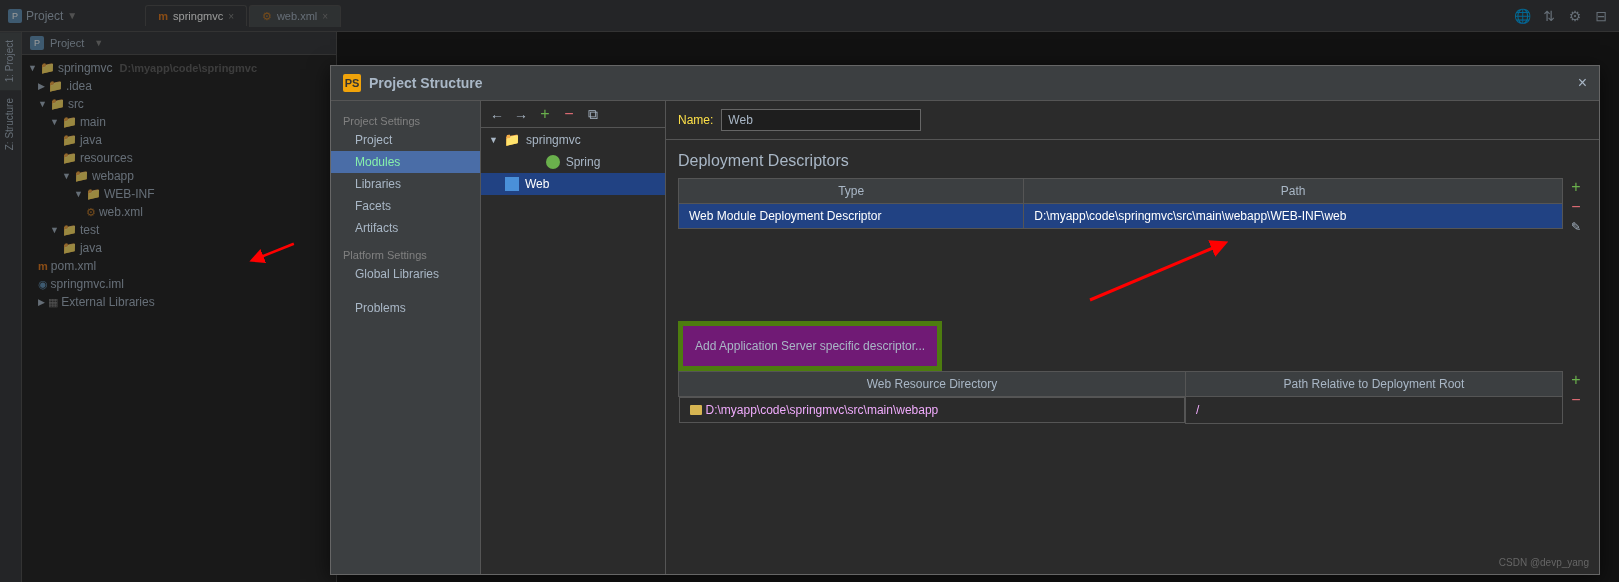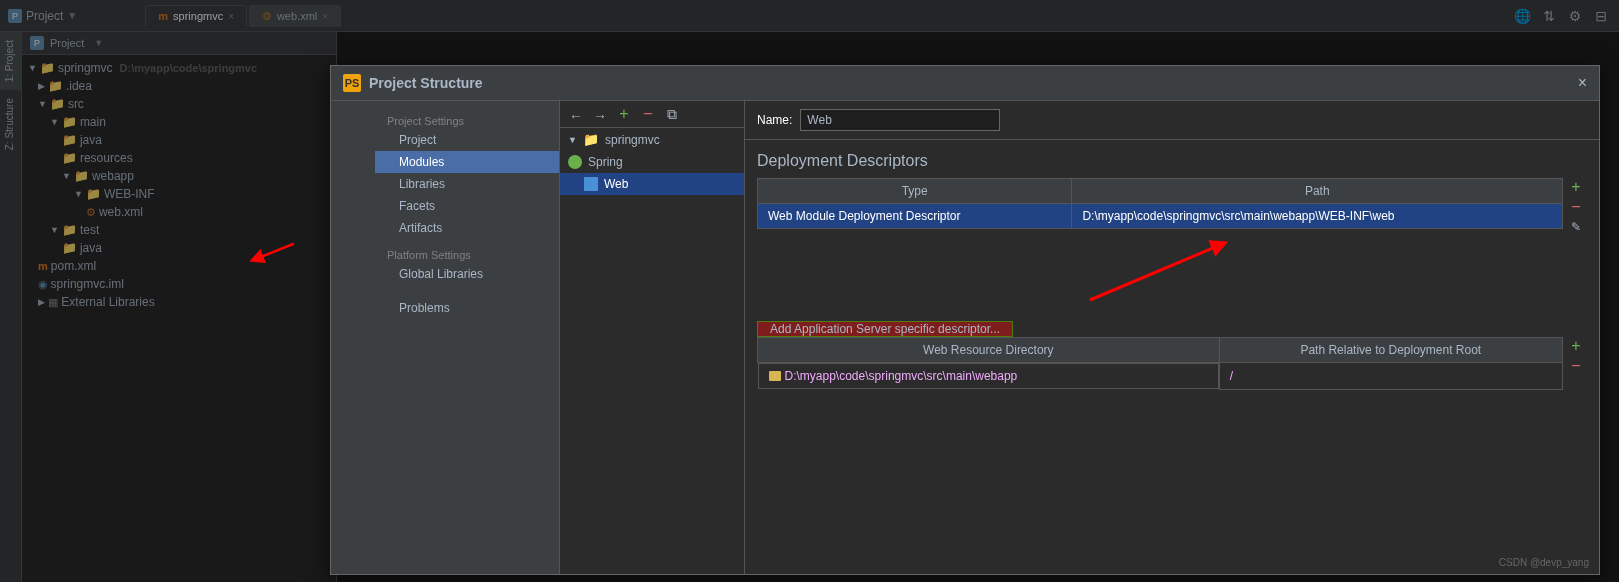--- a/index.html
+++ b/index.html
@@ -228,42 +228,41 @@
       border: none;
     }
     .modal-body {
       display: flex;
       flex: 1;
       overflow: hidden;
     }
 
     
     .modal-left-nav {
-      width: 185px;
+      width: 150px;
       background: #3c3f41;
       border-right: 1px solid #555;
       padding: 8px 0;
       flex-shrink: 0;
-      margin-left: 44px;
     }
     .nav-section-title {
       font-size: 11px;
       color: #808080;
       padding: 6px 12px 2px;
       font-weight: normal;
     }
     .nav-item {
       padding: 4px 12px 4px 24px;
       font-size: 12px;
       color: #a9b7c6;
       cursor: pointer;
     }
     .nav-item.selected {
       background: #4a6da7;
-      color: #ffffff;
+      color: #86efac;
     }
     .nav-section-title2 {
       font-size: 11px;
       color: #808080;
       padding: 10px 12px 2px;
     }
 
     
     .modal-middle {
       width: 185px;
@@ -340,21 +339,21 @@
     .right-name-row {
       display: flex;
       align-items: center;
       gap: 8px;
       padding: 8px 12px;
       border-bottom: 1px solid #555;
       flex-shrink: 0;
     }
     .right-name-label {
       font-size: 12px;
-      color: #ffffff;
+      color: #fde047;
     }
     .right-name-input {
       background: #1e1e1e;
       border: 1px solid #666;
       color: #a9b7c6;
       padding: 3px 6px;
       font-size: 12px;
       width: 200px;
     }
 
@@ -415,24 +414,24 @@
       color: #a9b7c6;
       cursor: pointer;
       font-size: 16px;
       display: flex;
       align-items: center;
       justify-content: center;
     }
 
     .add-descriptor-btn {
       margin-top: 12px;
-      background: #7f1d1d;
-      border: 1px solid #4d7c0f;
-      color: #a9b7c6;
-      padding: 0 12px;
+      background: #701a75;
+      border: 5px solid #4d7c0f;
+      color: #a9b7c6;
+      padding: 13px 12px;
       font-size: 12px;
       cursor: pointer;
     }
 
     .section-divider {
       margin: 14px 0 8px;
       font-size: 12px;
       color: #a9b7c6;
     }
 
@@ -661,21 +660,21 @@
           <button class="toolbar-btn" style="color:#6ab04c; font-size:16px;">+</button>
           <button class="toolbar-btn" style="color:#e06c75; font-size:16px;">−</button>
           <button class="toolbar-btn">⧉</button>
         </div>
         <div class="module-list">
           <div class="module-list-item">
             <span class="module-arrow">▼</span>
             <span class="folder-icon" style="font-size:13px;">📁</span>
             <span>springmvc</span>
           </div>
-          <div class="module-list-item" style="">
+          <div class="module-list-item" style="justify-content:center;">
             <span class="spring-icon"></span>
             <span>Spring</span>
           </div>
           <div class="module-list-item selected" style="padding-left:24px;">
             <span class="web-icon"></span>
             <span>Web</span>
           </div>
         </div>
       </div>
 

